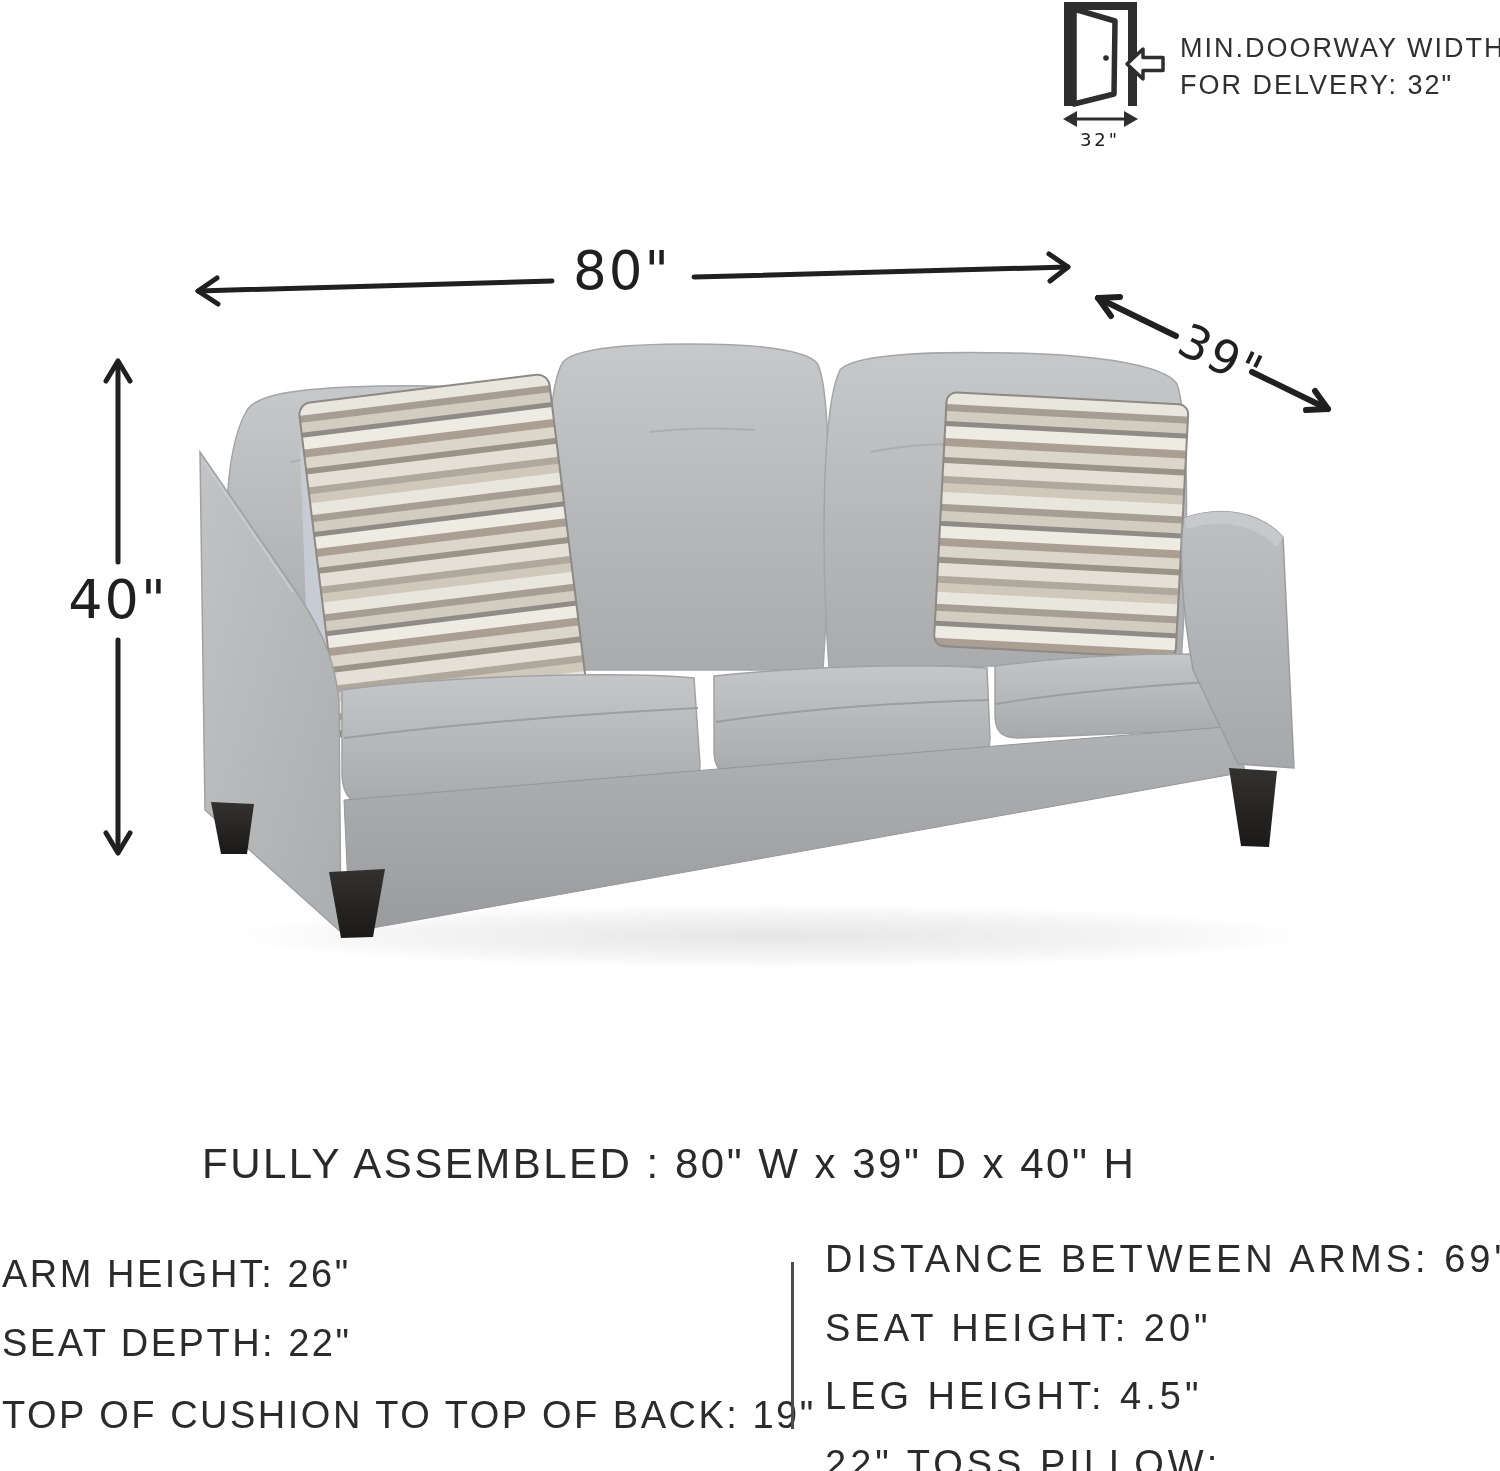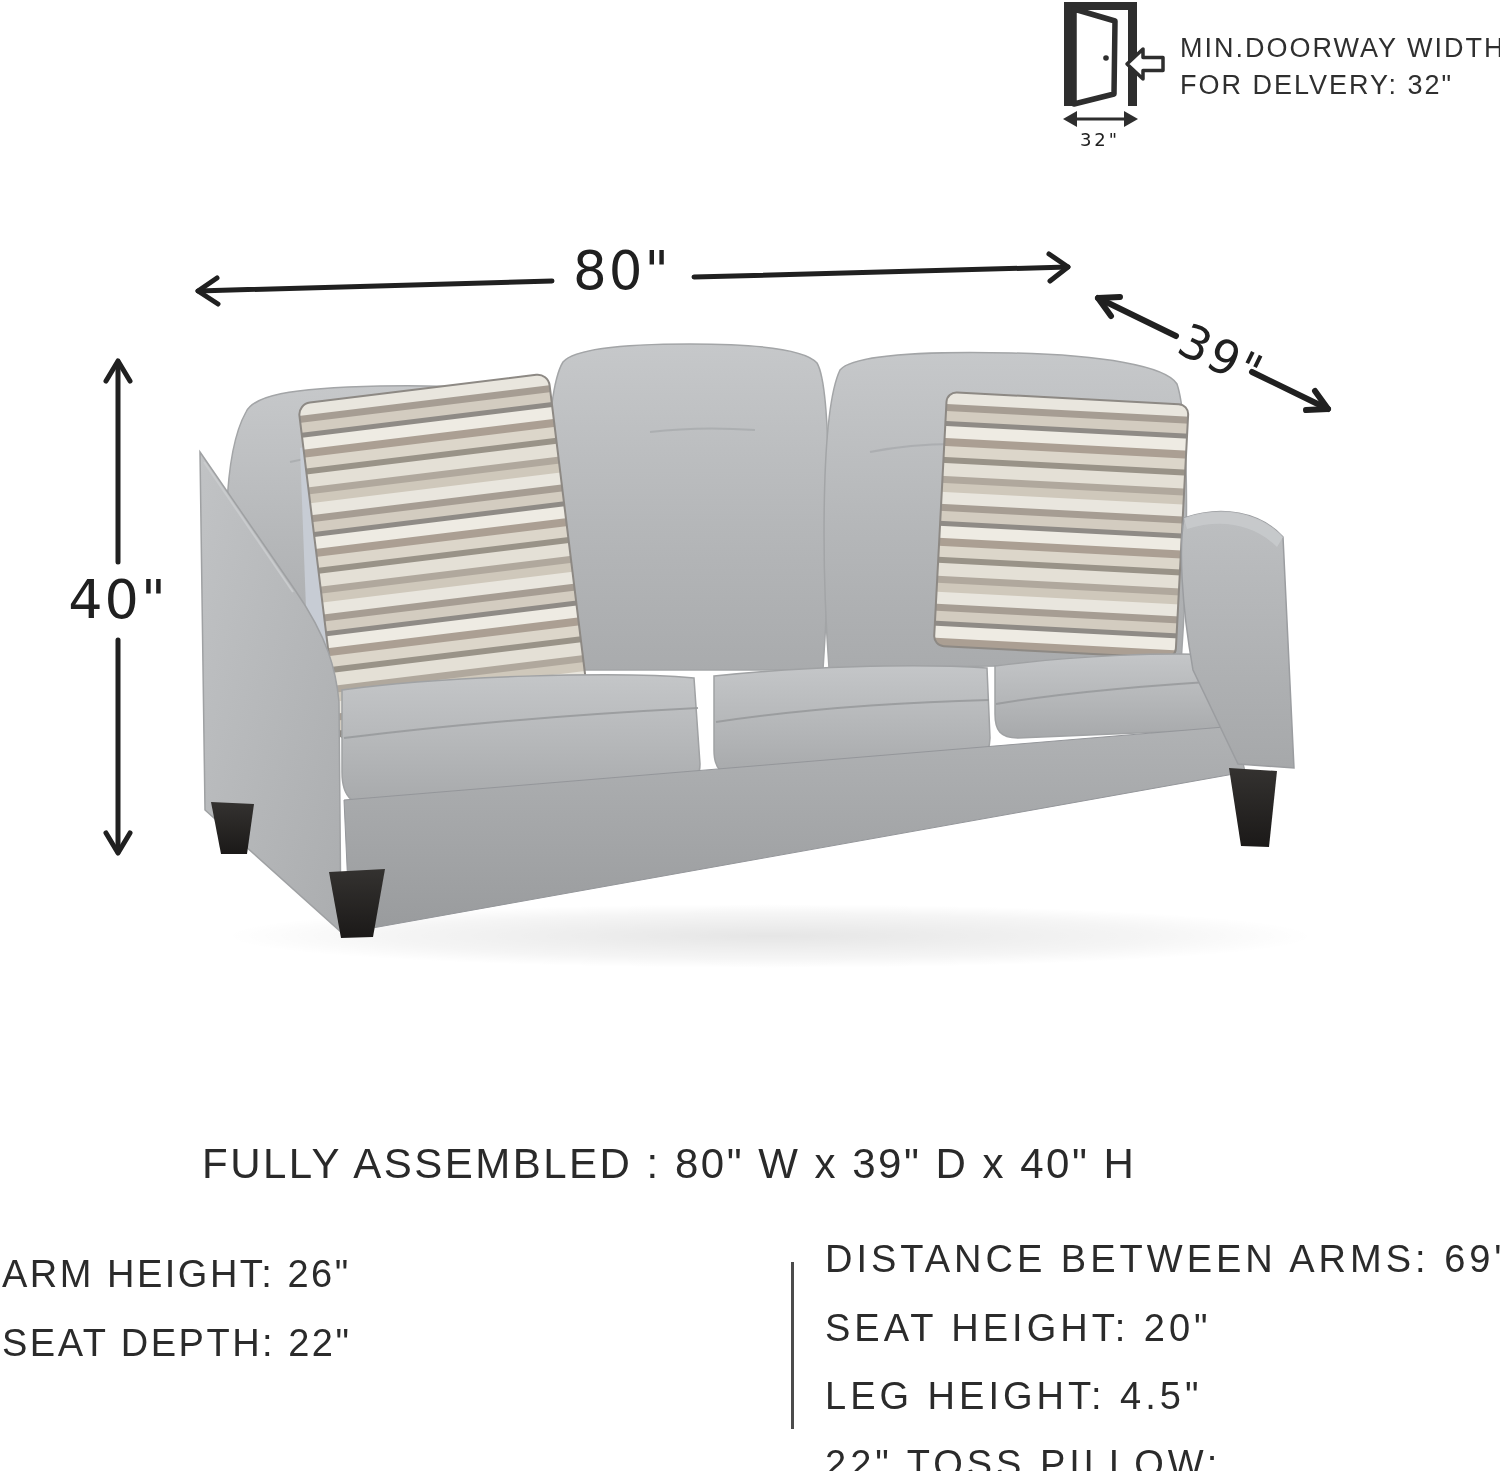--- a/index.html
+++ b/index.html
@@ -171,20 +171,21 @@
       <path d="M106,381 L118,361 L130,381"></path>
       <path d="M106,833 L118,853 L130,833"></path>
     </g>
     <text x="118" y="618" font-size="54" text-anchor="middle" letter-spacing="2">40"</text>
   </svg>
 
   <div class="abs assembled-line nowrap">FULLY ASSEMBLED : 80" W x 39" D x 40" H</div>
 
   <div class="abs spec spec-l nowrap" style="top:1253px">ARM HEIGHT: 26"</div>
   <div class="abs spec spec-l nowrap" style="top:1322px">SEAT DEPTH: 22"</div>
+  <div class="abs spec spec-l nowrap" style="top:1394px">TOP OF CUSHION TO TOP OF BACK: 19"</div>
 
   <div class="abs divider"></div>
 
   <div class="abs spec spec-r nowrap" style="top:1238px">DISTANCE BETWEEN ARMS: 69"</div>
   <div class="abs spec spec-r nowrap" style="top:1307px">SEAT HEIGHT: 20"</div>
   <div class="abs spec spec-r nowrap" style="top:1375px">LEG HEIGHT: 4.5"</div>
   <div class="abs spec spec-r nowrap" style="top:1443px">22" TOSS PILLOW:</div>
 
 </div>
 

